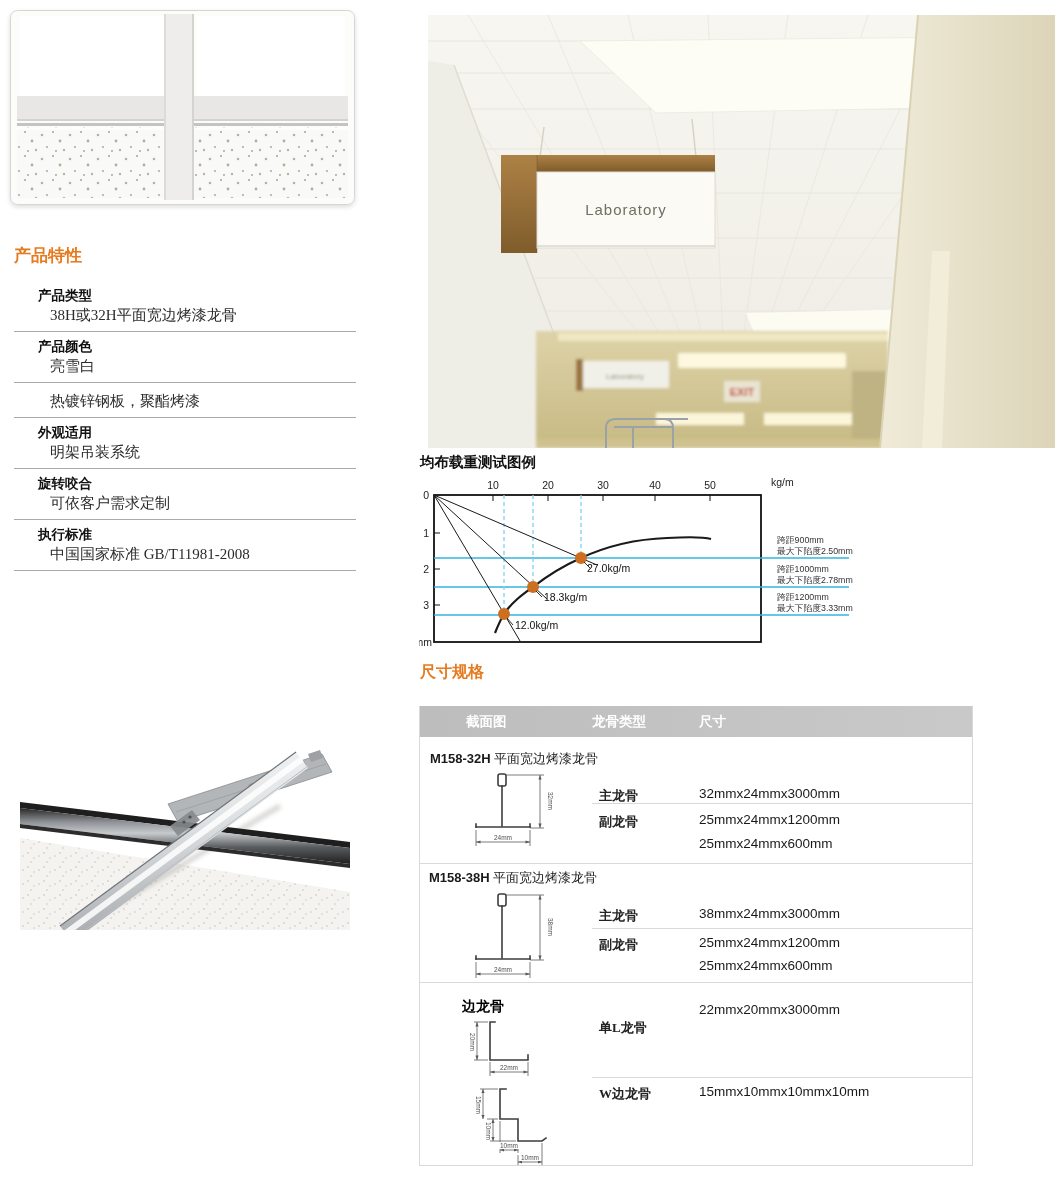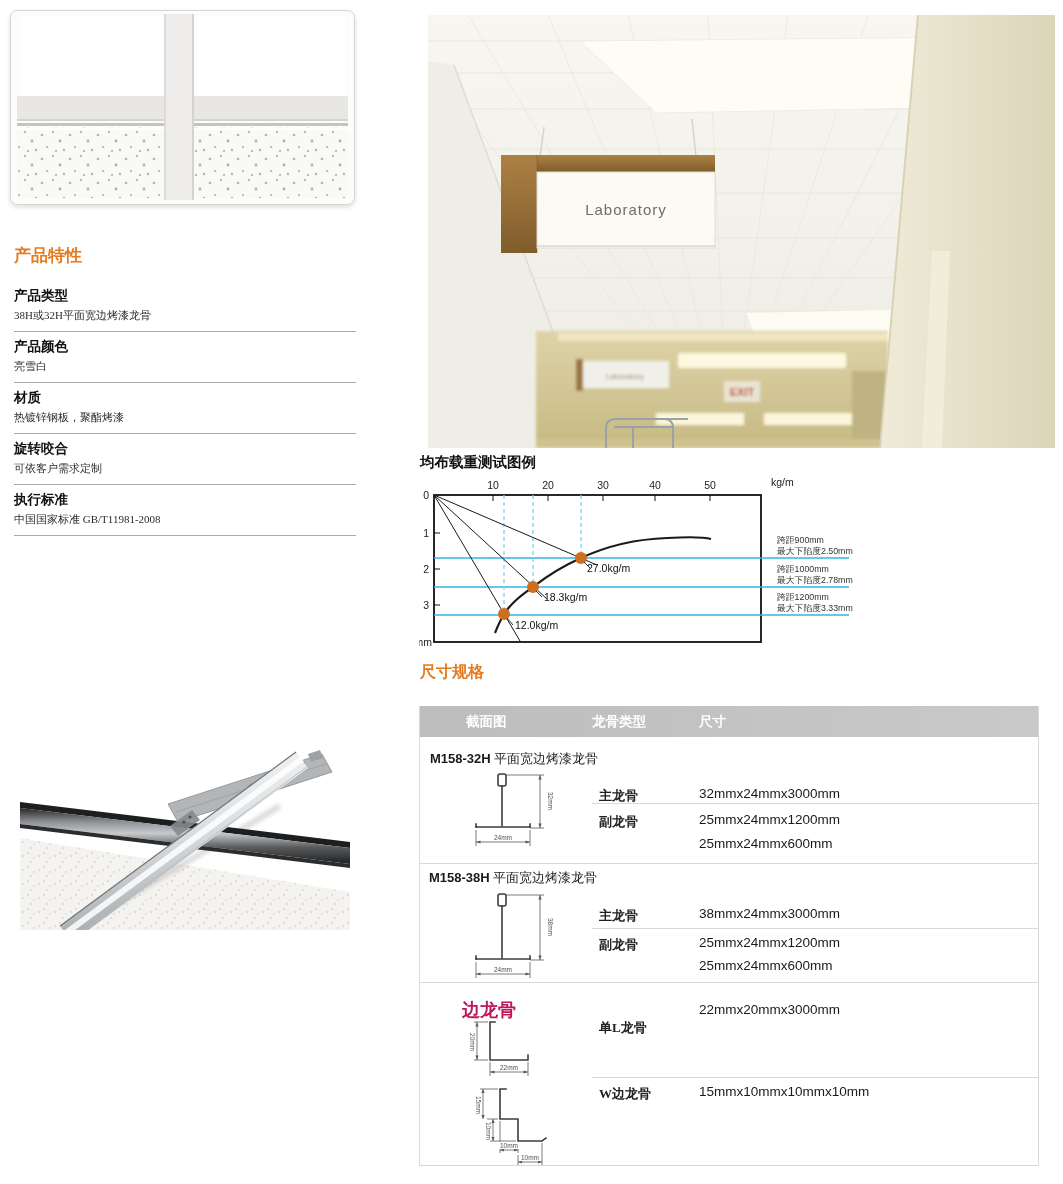--- a/index.html
+++ b/index.html
@@ -2,40 +2,40 @@
 <html><head>
 <meta charset="utf-8">
 <style>
   html,body{margin:0;padding:0;background:#ffffff;}
   body{width:1063px;height:1184px;position:relative;font-family:"Liberation Serif","DejaVu Serif",serif;color:#1a1a1a;overflow:hidden;}
   .abs{position:absolute;}
   
   #features{left:14px;top:236px;width:342px;}
   .features-title{font-family:"Liberation Sans","DejaVu Sans",sans-serif;font-weight:bold;font-size:17px;color:#e67a1e;margin:8px 0 14px 0;}
   .feat-item{padding:7px 0 9px 0;border-bottom:1px solid #a9a9a9;}
-  .feat-label{font-weight:bold;font-size:13.5px;color:#111;line-height:16px;}
-  .feat-value{font-size:11px;color:#2b2b2b;line-height:14px;margin-top:4px;}
+  .feat-label{font-weight:bold;font-size:13.5px;color:#111;line-height:16px;margin-left:24px;}
+  .feat-value{font-size:15px;color:#2b2b2b;line-height:14px;margin-top:4px;margin-left:36px;}
   
   #tile-figure{left:10px;top:10px;width:345px;height:195px;border-radius:8px;box-shadow:0 2px 5px rgba(0,0,0,.14);}
   #keel-figure{left:20px;top:740px;width:330px;height:190px;}
   #photo{left:420px;top:15px;width:627px;height:433px;padding-left:8px;}
   
   #chart-title{left:420px;top:453px;font-weight:bold;font-size:14.5px;color:#111;}
   #chart-svg{left:419px;top:470px;}
   
   #spec-title{left:420px;top:662px;font-family:"Liberation Sans","DejaVu Sans",sans-serif;font-weight:bold;font-size:16px;color:#e67a1e;text-align:right;}
-  #spec-table{left:419px;top:706px;width:620px;height:460px;border:1px solid #d9d9d9;border-top:none;box-sizing:border-box;background:#fff;}
+  #spec-table{left:419px;top:706px;width:554px;height:460px;border:1px solid #d9d9d9;border-top:none;box-sizing:border-box;background:#fff;}
   .tbl-header{position:absolute;left:0;top:0;width:100%;height:31px;background:linear-gradient(90deg,#bdbdbd,#c9c9c9);}
   .tbl-header span{position:absolute;top:7px;color:#ffffff;font-weight:bold;font-size:13.5px;}
   .hline{position:absolute;height:1px;background:#d9d9d9;}
   .grp-title{position:absolute;font-size:13px;white-space:nowrap;}
   .grp-title b{font-family:"Liberation Sans","DejaVu Sans",sans-serif;font-size:13px;}
   .row-type{position:absolute;left:179px;font-weight:bold;font-size:13px;color:#222;text-align:center;}
   .row-size{position:absolute;left:279px;font-family:"Liberation Sans","DejaVu Sans",sans-serif;font-size:13.5px;color:#1a1a1a;}
-  .grp-label{position:absolute;font-size:18px;font-weight:bold;color:#be185d;}
+  .grp-label{position:absolute;font-size:14px;font-weight:bold;color:#000000;}
   svg text{font-family:"Liberation Sans","DejaVu Sans",sans-serif;}
   .dim{stroke:#5a5a5a;stroke-width:0.8;fill:none;}
   .prof{stroke:#3d3d3d;stroke-width:1.6;fill:none;stroke-linecap:square;}
   .dimtxt{font-size:6.5px;fill:#4f4f4f;}
   .arr{fill:#5a5a5a;}
 </style>
 </head>
 <body>
 
 <div class="abs" id="tile-figure">
@@ -74,22 +74,25 @@
   <h1 class="features-title">产品特性</h1>
   <div class="feat-item">
     <div class="feat-label">产品类型</div>
     <div class="feat-value">38H或32H平面宽边烤漆龙骨</div>
   </div>
   <div class="feat-item">
     <div class="feat-label">产品颜色</div>
     <div class="feat-value">亮雪白</div>
   </div>
   <div class="feat-item">
-    <div class="feat-label">材质</div>
     <div class="feat-value">热镀锌钢板，聚酯烤漆</div>
+  </div>
+  <div class="feat-item">
+    <div class="feat-label">外观适用</div>
+    <div class="feat-value">明架吊装系统</div>
   </div>
   <div class="feat-item">
     <div class="feat-label">旋转咬合</div>
     <div class="feat-value">可依客户需求定制</div>
   </div>
   <div class="feat-item">
     <div class="feat-label">执行标准</div>
     <div class="feat-value">中国国家标准 GB/T11981-2008</div>
   </div>
 </div>

